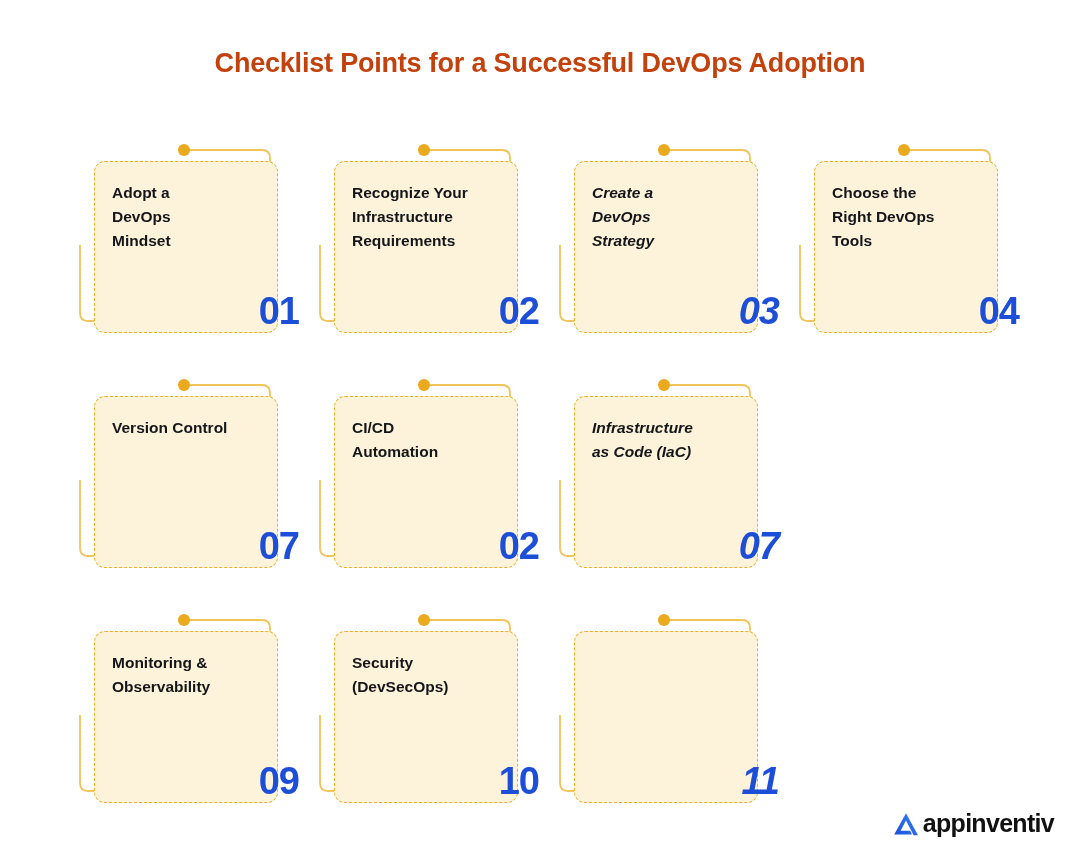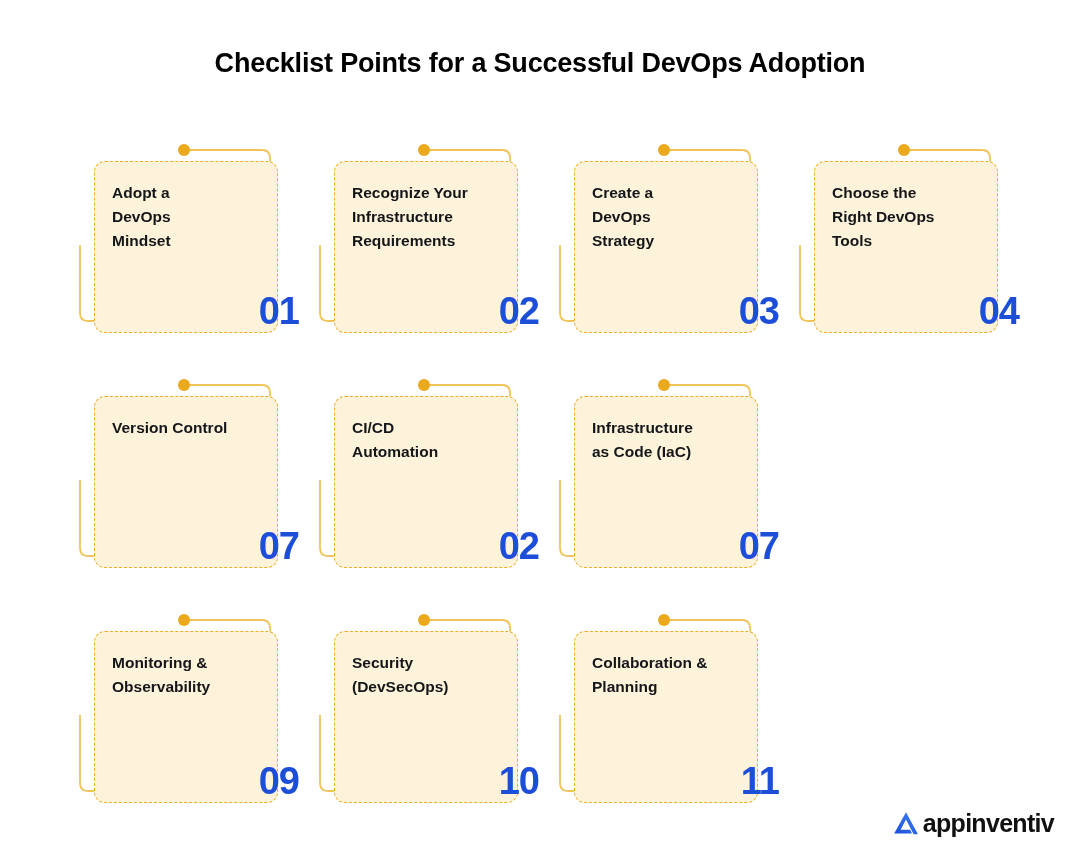--- a/index.html
+++ b/index.html
@@ -23,21 +23,21 @@
 
   
   .title {
     position: absolute;
     top: 48px;
     left: 0;
     width: 1080px;
     text-align: center;
     font-size: 27px;
     font-weight: bold;
-    color: #000000;
+    color: #c2410c;
     letter-spacing: -0.2px;
     font-family: "Liberation Sans", sans-serif;
   }
 
   
   .grid {
     position: absolute;
     top: 144px;
     left: 64px;
     width: 1000px;
@@ -49,21 +49,21 @@
 
   
   .cell {
     position: absolute;
     top: 0;
     width: 240px;
     height: 235px;
   }
   .cell.c0 { left: 0px; }
   .cell.c1 { left: 240px; }
-  .cell.c2 { left: 480px; }
+  .cell.c2 { left: 480px; font-style: italic; }
   .cell.c3 { left: 720px; }
 
   .connector {
     position: absolute;
     top: 0;
     left: 0;
     width: 240px;
     height: 235px;
     overflow: visible;
     pointer-events: none;
@@ -105,21 +105,21 @@
     line-height: 1;
     font-family: "Liberation Sans", sans-serif;
   }
 
   
   .logo {
     position: absolute;
     right: 26px;
     bottom: 18px;
     display: flex;
-    align-items: flex-start;
+    align-items: flex-end;
     gap: 2px;
   }
   .logo-mark { display: block; }
   .logo-text {
     font-size: 25px;
     font-weight: bold;
     color: #111111;
     letter-spacing: -0.7px;
     font-family: "Liberation Sans", sans-serif;
   }
@@ -271,22 +271,20 @@
         </div>
       <div class="cell c2">
           <svg class="connector" viewBox="0 0 240 235" width="240" height="235">
             <path d="M120 6 H198 Q206 6 206 14 V148" fill="none" stroke="#F0C45A" stroke-width="1.8"></path>
             <circle cx="120" cy="6" r="6" fill="#EBA91E"></circle>
             <path d="M16 101 V169 Q16 177 24 177 H116" fill="none" stroke="#F0C45A" stroke-width="1.8"></path>
             <circle cx="117" cy="177" r="6" fill="#EBA91E"></circle>
             <text x="126" y="184" fill="#EBA91E" font-size="19" font-family="&quot;Liberation Sans&quot;, sans-serif">»</text>
           </svg>
           <div class="card">
-            <div class="card-title">Collaboration &amp;
-Planning</div>
             <div class="card-number">11</div>
           </div>
         </div>
     </div>
 
   </div>
 
   <div class="logo">
     <svg class="logo-mark" width="30" height="28" viewBox="0 0 30 28">
       <defs>

